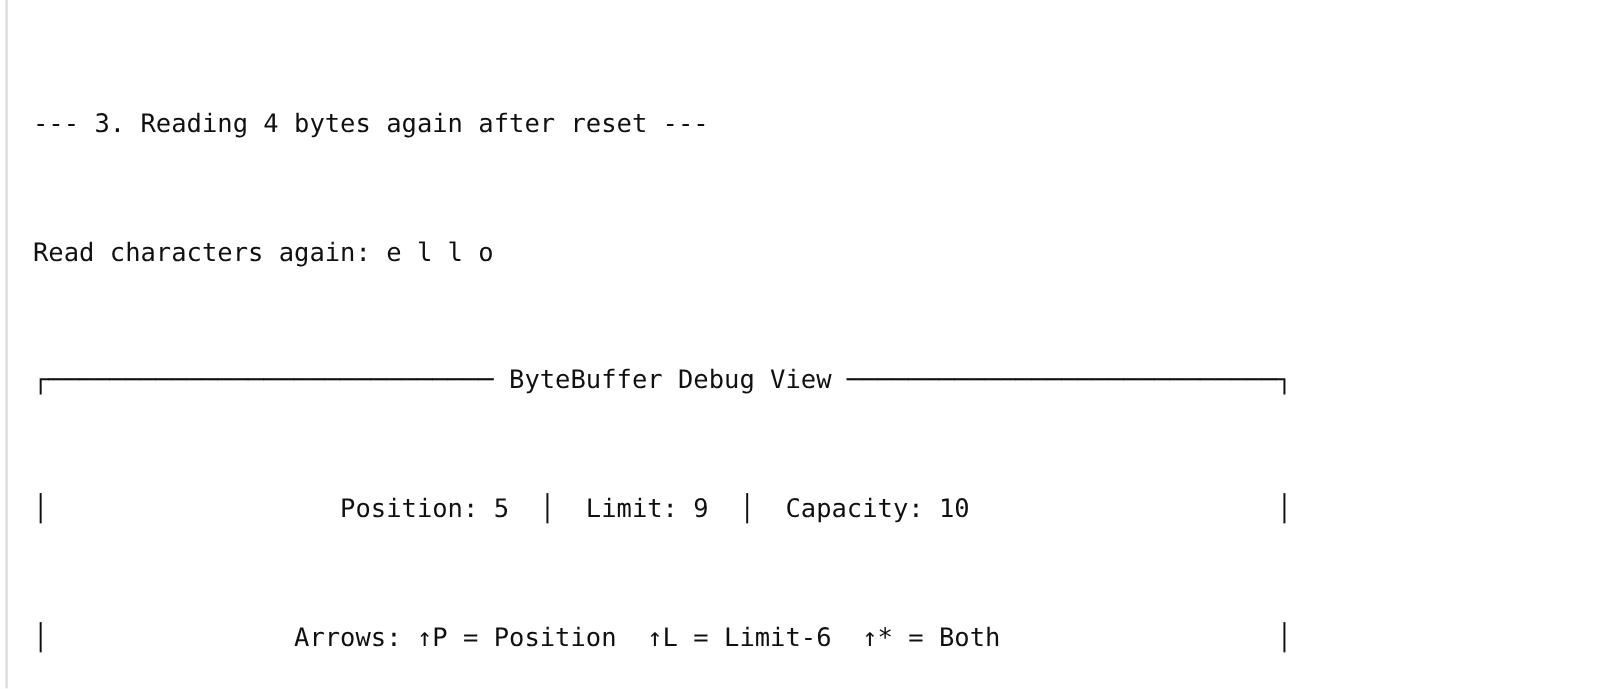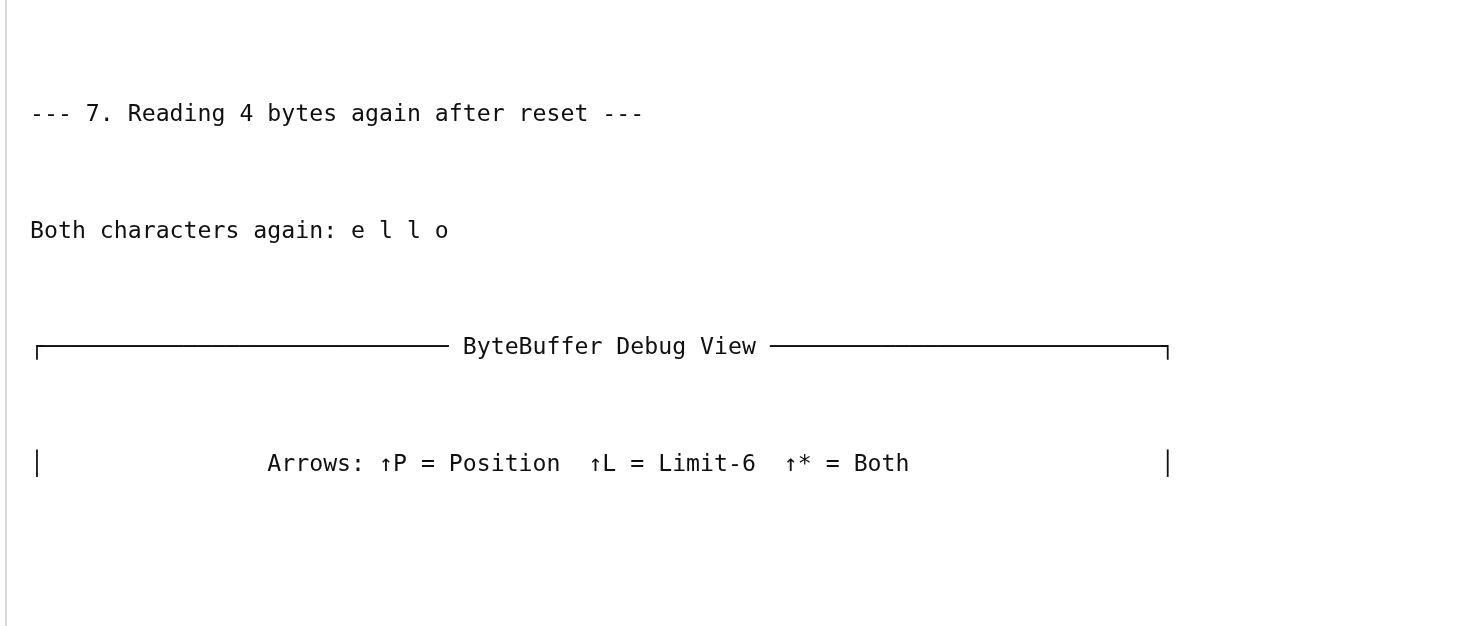--- a/index.html
+++ b/index.html
@@ -29,23 +29,24 @@
     height: 38.9px;
     white-space: pre;
   }
 </style>
 </head>
 <body>
 
 <div class="panel-edge"></div>
 
 <div class="terminal">
-  <div class="line">--- 7. Reading 4 bytes again after reset ---</div>
-  <div class="line">Both characters again: e l l o</div>
+  <div class="line">--- 3. Reading 4 bytes again after reset ---</div>
+  <div class="line">Read characters again: e l l o</div>
   <div class="line">┌───────────────────────────── ByteBuffer Debug View ────────────────────────────┐</div>
+  <div class="line">│                   Position: 5  │  Limit: 9  │  Capacity: 10                    │</div>
   <div class="line">│                Arrows: ↑P = Position  ↑L = Limit-6  ↑* = Both                  │</div>
   
   
   
   
   
   
   
   
   

